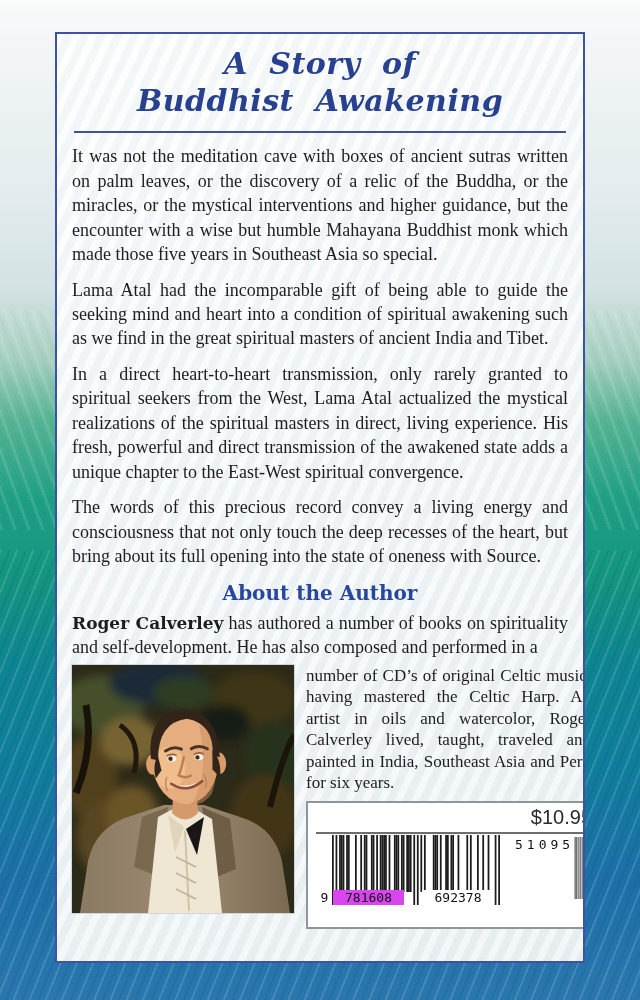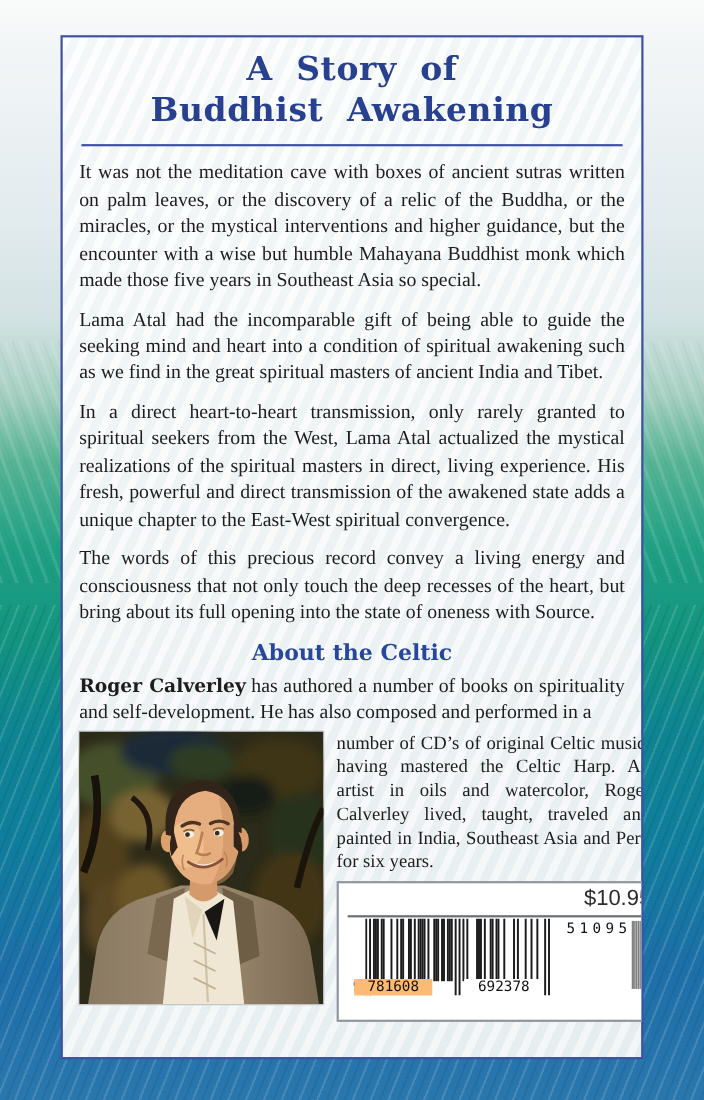--- a/index.html
+++ b/index.html
@@ -27,21 +27,21 @@
 
   
   .panel{position:absolute;left:55px;top:32px;width:530px;height:931px;
     box-sizing:border-box;border:2px solid var(--panel-border,#3f51a3);
     padding:12px 15px 0 15px;overflow:hidden;color:var(--body-text,#1d1d1f);
     background:
       repeating-linear-gradient(115deg, rgba(255,255,255,.45) 0 7px, rgba(222,232,236,.30) 7px 15px),
       linear-gradient(160deg,#fcfdfd 0%,#f2f6f7 55%,#e9eff1 100%);}
 
   .title{margin:0;text-align:center;font-family:"DejaVu Serif",serif;
-    font-weight:bold;font-size:30px;line-height:1.22;
+    font-style:italic;font-weight:bold;font-size:30px;line-height:1.22;
     color:var(--title-blue,#27408f);word-spacing:.35em;letter-spacing:.5px;}
   .rule{height:2px;background:var(--panel-border,#3f51a3);margin:12px 2px 0 2px;}
 
   p.syn{margin:11px 0 0 0;font-size:18px;line-height:1.36;text-align:justify;}
   p.syn.lead{font-weight:normal;}
 
   .about{margin:12px 0 0 0;text-align:center;font-family:"DejaVu Serif",serif;
     font-weight:bold;font-size:20px;color:var(--heading-blue,#27479d);}
 
   .bio-intro{margin:7px 0 0 0;font-size:18px;line-height:1.33;text-align:justify;}
@@ -60,21 +60,21 @@
   .price-row{text-align:right;font-size:20px;padding:1px 2px 3px 2px;
     border-bottom:2px solid #6a6f74;}
   .isbn-row{text-align:center;font-size:19px;padding:3px 0 2px 0;color:#222;}
   .codes{display:flex;align-items:flex-start;gap:9px;margin-top:1px;padding-left:2px;}
   .main-code{position:relative;width:184px;height:86px;}
   .main-code svg{position:absolute;left:14px;top:0;width:168px;height:70px;}
   .main-code svg rect{fill:#1c1c1c;}
   .ean-d{position:absolute;top:55px;font-family:"DejaVu Sans Mono",monospace;
     font-size:13px;color:#111;text-align:center;}
   .ean-lead{left:0;width:13px;background:transparent;}
-  .ean-g1{left:4px;width:71px;background:#fdba74;}
+  .ean-g1{left:15px;width:71px;background:#d946ef;}
   .ean-g2{left:104px;width:72px;background:#fff;}
   .supp-code{width:78px;display:flex;flex-direction:row;margin-top:2px;}
   .supp-digits{font-family:"DejaVu Sans Mono",monospace;font-size:13px;color:#111;
     letter-spacing:4px;text-align:center;padding-left:4px;line-height:15px;}
   .supp-code svg{width:78px;height:62px;}
   .supp-code svg rect{fill:#1c1c1c;}
 </style>
 </head>
 <body>
 
@@ -86,21 +86,21 @@
       <span>A Story of</span><br>
       <span>Buddhist Awakening</span>
     </h1>
     <div class="rule"></div>
 
     <p class="syn lead">It was not the meditation cave with boxes of ancient sutras written on palm leaves, or the discovery of a relic of the Buddha, or the miracles, or the mystical interventions and higher guidance, but the encounter with a wise but humble Mahayana Buddhist monk which made those five years in Southeast Asia so special.</p>
     <p class="syn">Lama Atal had the incomparable gift of being able to guide the seeking mind and heart into a condition of spiritual awakening such as we find in the great spiritual masters of ancient India and Tibet.</p>
     <p class="syn">In a direct heart-to-heart transmission, only rarely granted to spiritual seekers from the West, Lama Atal actualized the mystical realizations of the spiritual masters in direct, living experience. His fresh, powerful and direct transmission of the awakened state adds a unique chapter to the East-West spiritual convergence.</p>
     <p class="syn">The words of this precious record convey a living energy and consciousness that not only touch the deep recesses of the heart, but bring about its full opening into the state of oneness with Source.</p>
 
-    <h2 class="about">About the Celtic</h2>
+    <h2 class="about">About the Author</h2>
 
     <p class="bio-intro"><b>Roger Calverley</b><span> has authored a number of books on spirituality and self-development. He has also composed and performed in a</span></p>
 
     <div class="media-row">
       <div class="photo">
         <svg viewBox="0 0 222 248" preserveAspectRatio="none" aria-hidden="true">
           <defs>
             <filter id="soft" x="-30%" y="-30%" width="160%" height="160%">
                 <feGaussianBlur stdDeviation="5"></feGaussianBlur>
               </filter>

